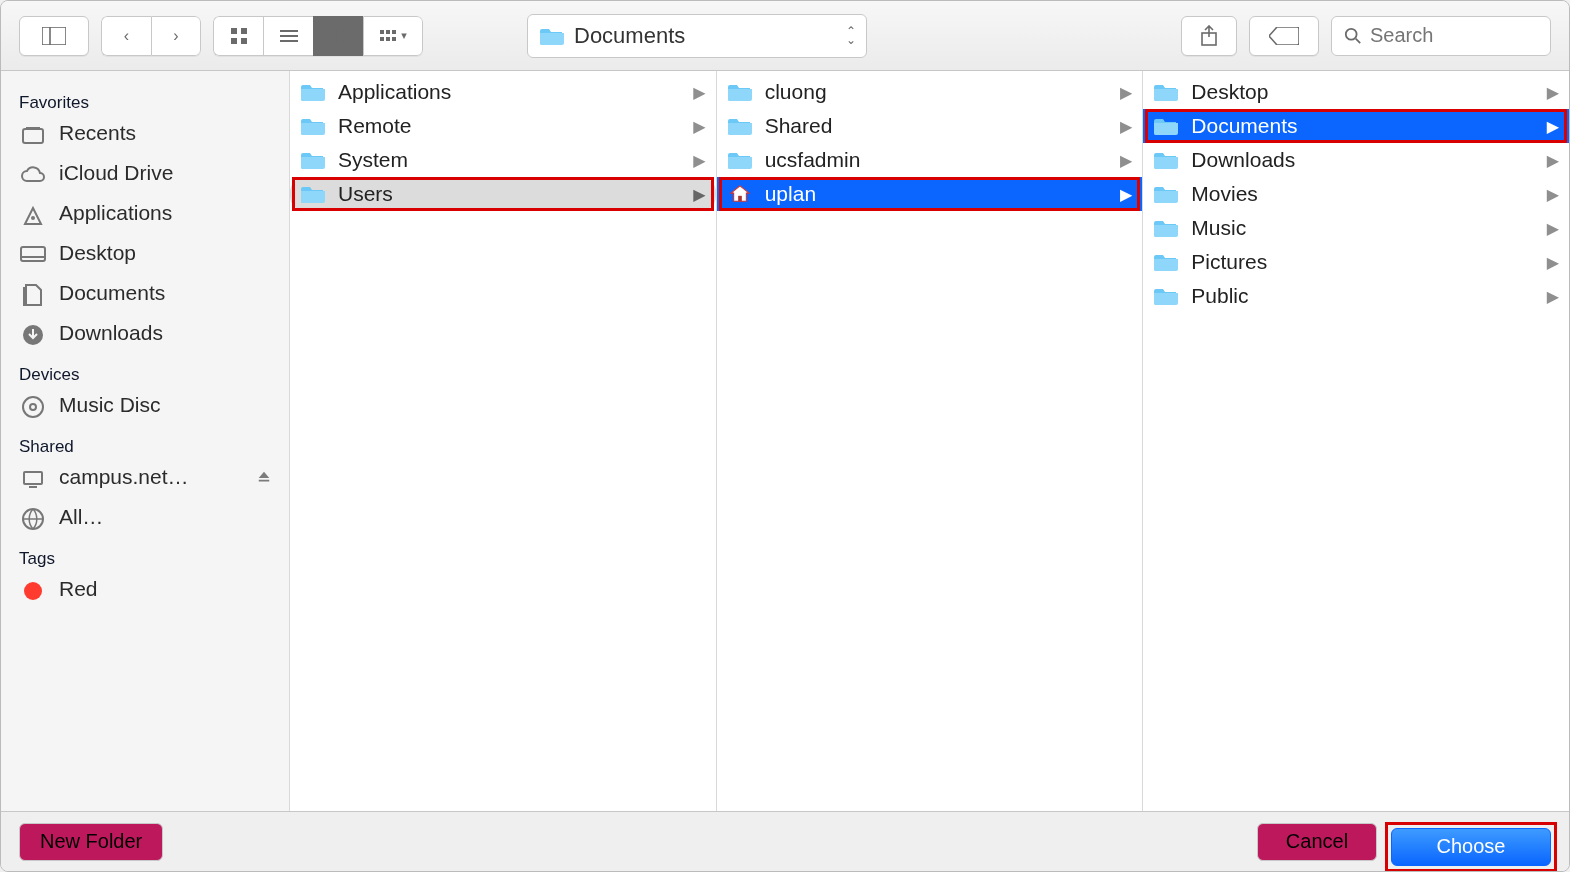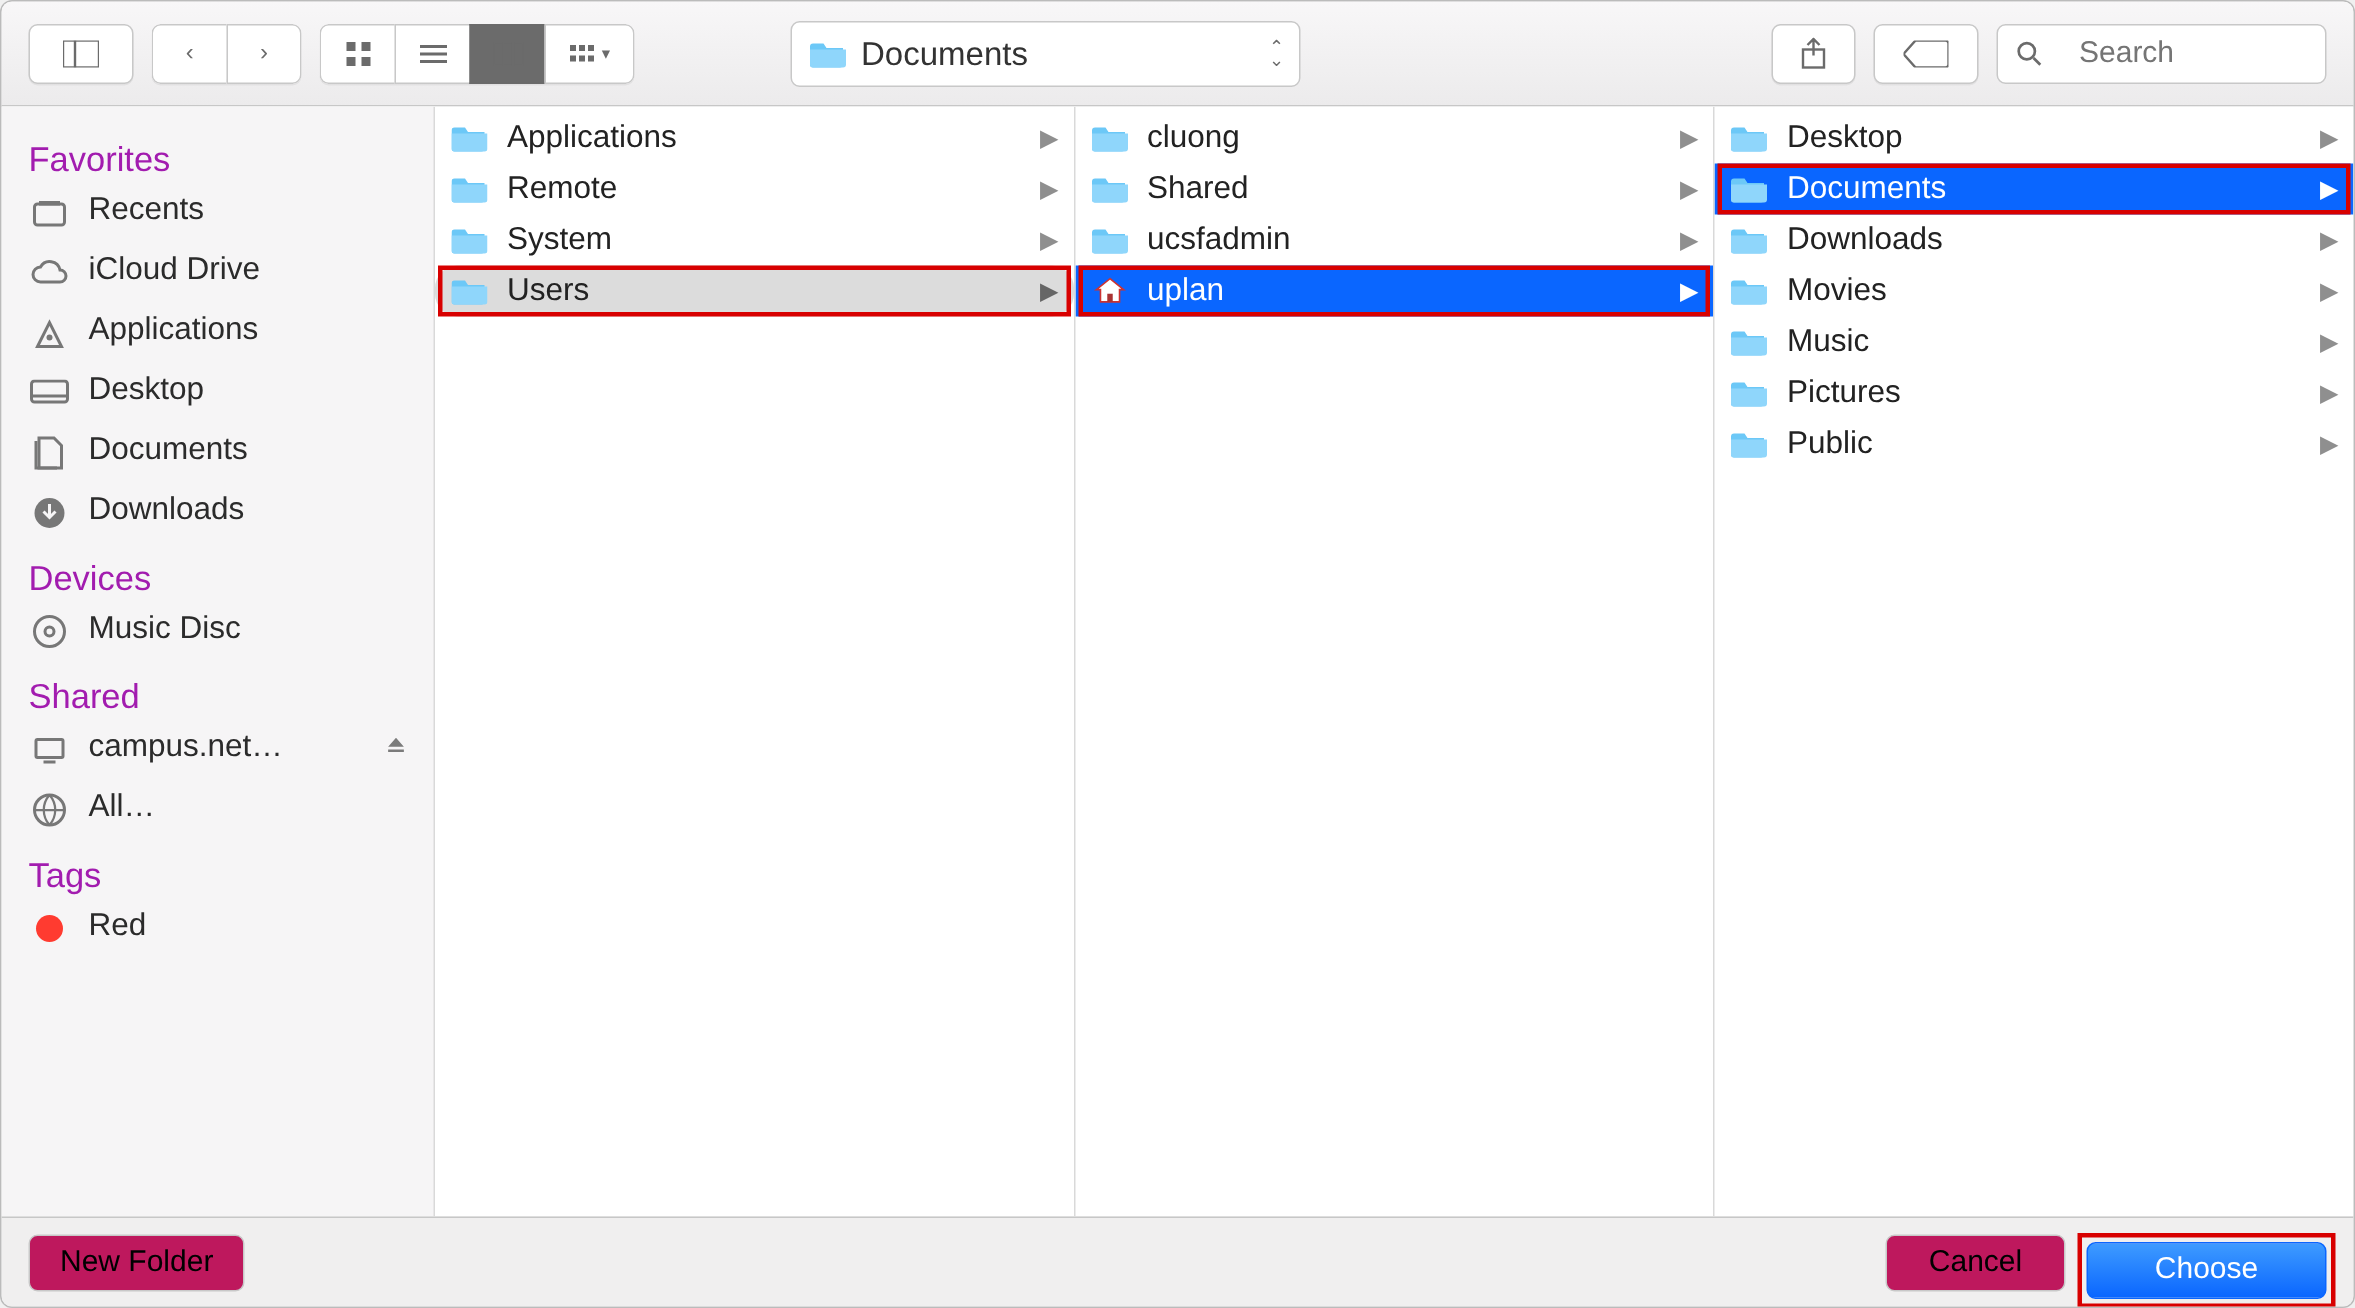--- a/index.html
+++ b/index.html
@@ -55,38 +55,38 @@
     gap: 10px; position: relative;
     cursor: pointer;
   }
   .pathbox .stepper {
     position: absolute; right: 10px; color: #6b6b6b; font-size: 12px;
     display: flex; flex-direction: column; line-height: 9px;
   }
   .searchbox {
     width: 220px; height: 40px;
     background: #fff; border: 1px solid #c8c8c8; border-radius: 6px;
-    display: flex; align-items: center; gap: 24px; padding: 0 12px;
+    display: flex; align-items: center; gap: 8px; padding: 0 12px;
     color: #9a9a9a;
   }
   .searchbox input { border: none; outline: none; font-size: 20px; flex: 1; background: transparent; color: #333; }
   .spacer { flex: 1; }
   .icon { display: inline-flex; color: #6b6b6b; }
 
   
   .main { flex: 1; display: flex; overflow: hidden; background: #fff; }
   .sidebar {
     width: 289px;
     background: #f6f5f6;
     padding: 12px 0 0 0;
     overflow: auto;
     border-right: 1px solid #d9d9d9;
   }
   .sb-section-title {
-    color: #a21caf; font-size: 23px; padding: 10px 18px 2px;
+    color: #0f172a; font-size: 17px; padding: 10px 18px 2px;
   }
   .sb-item {
     display: flex; align-items: flex-start; gap: 12px;
     padding: 6px 18px;
     font-size: 21px; color: #2b2b2b;
     cursor: pointer;
   }
   .sb-item .icon { width: 28px; height: 28px; color: #777; display:flex; align-items:center; justify-content:center; }
   .sb-item.tag .dot { width: 18px; height: 18px; border-radius: 50%; }
   .eject { margin-left: auto; color: #7b7b7b; }

